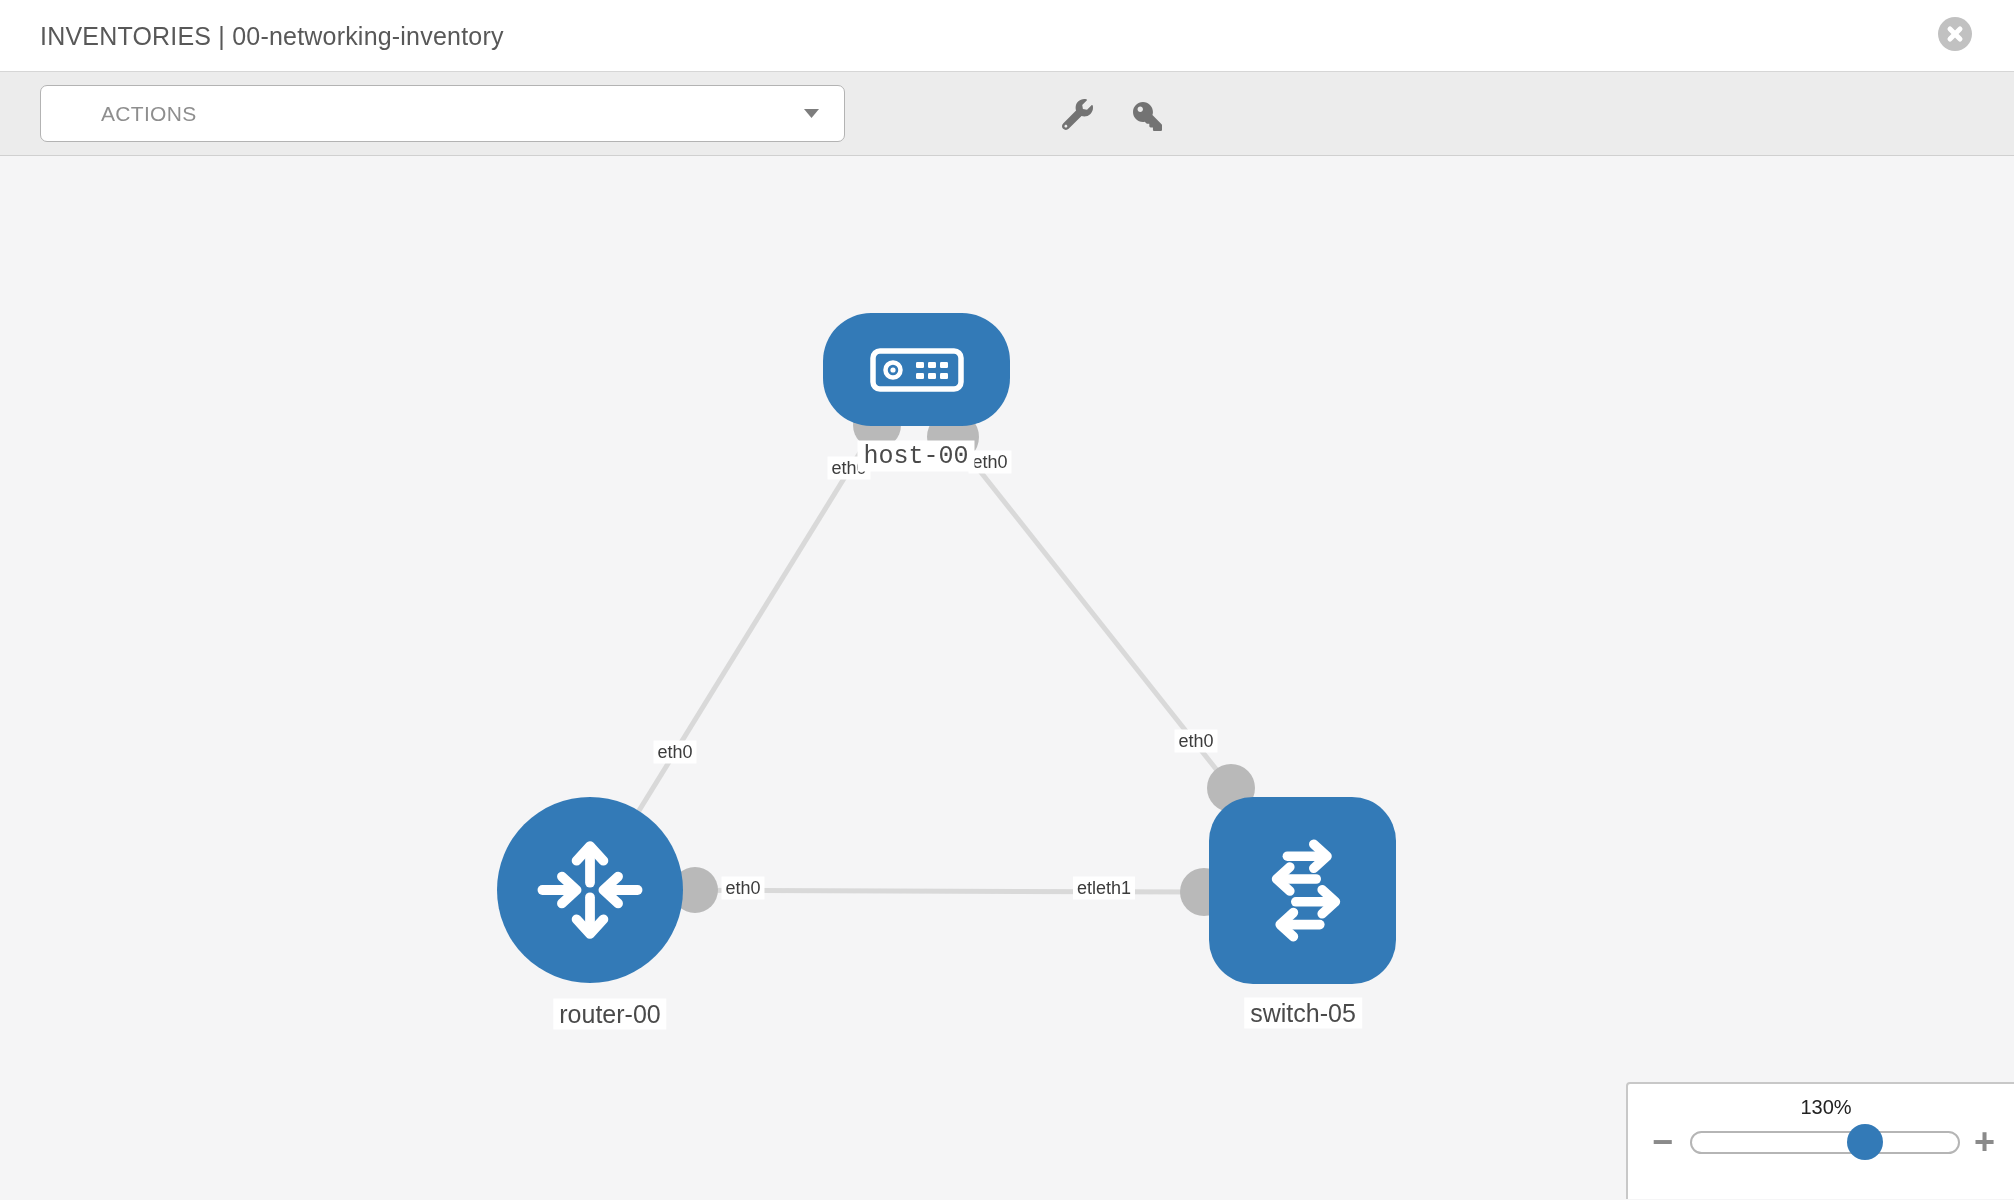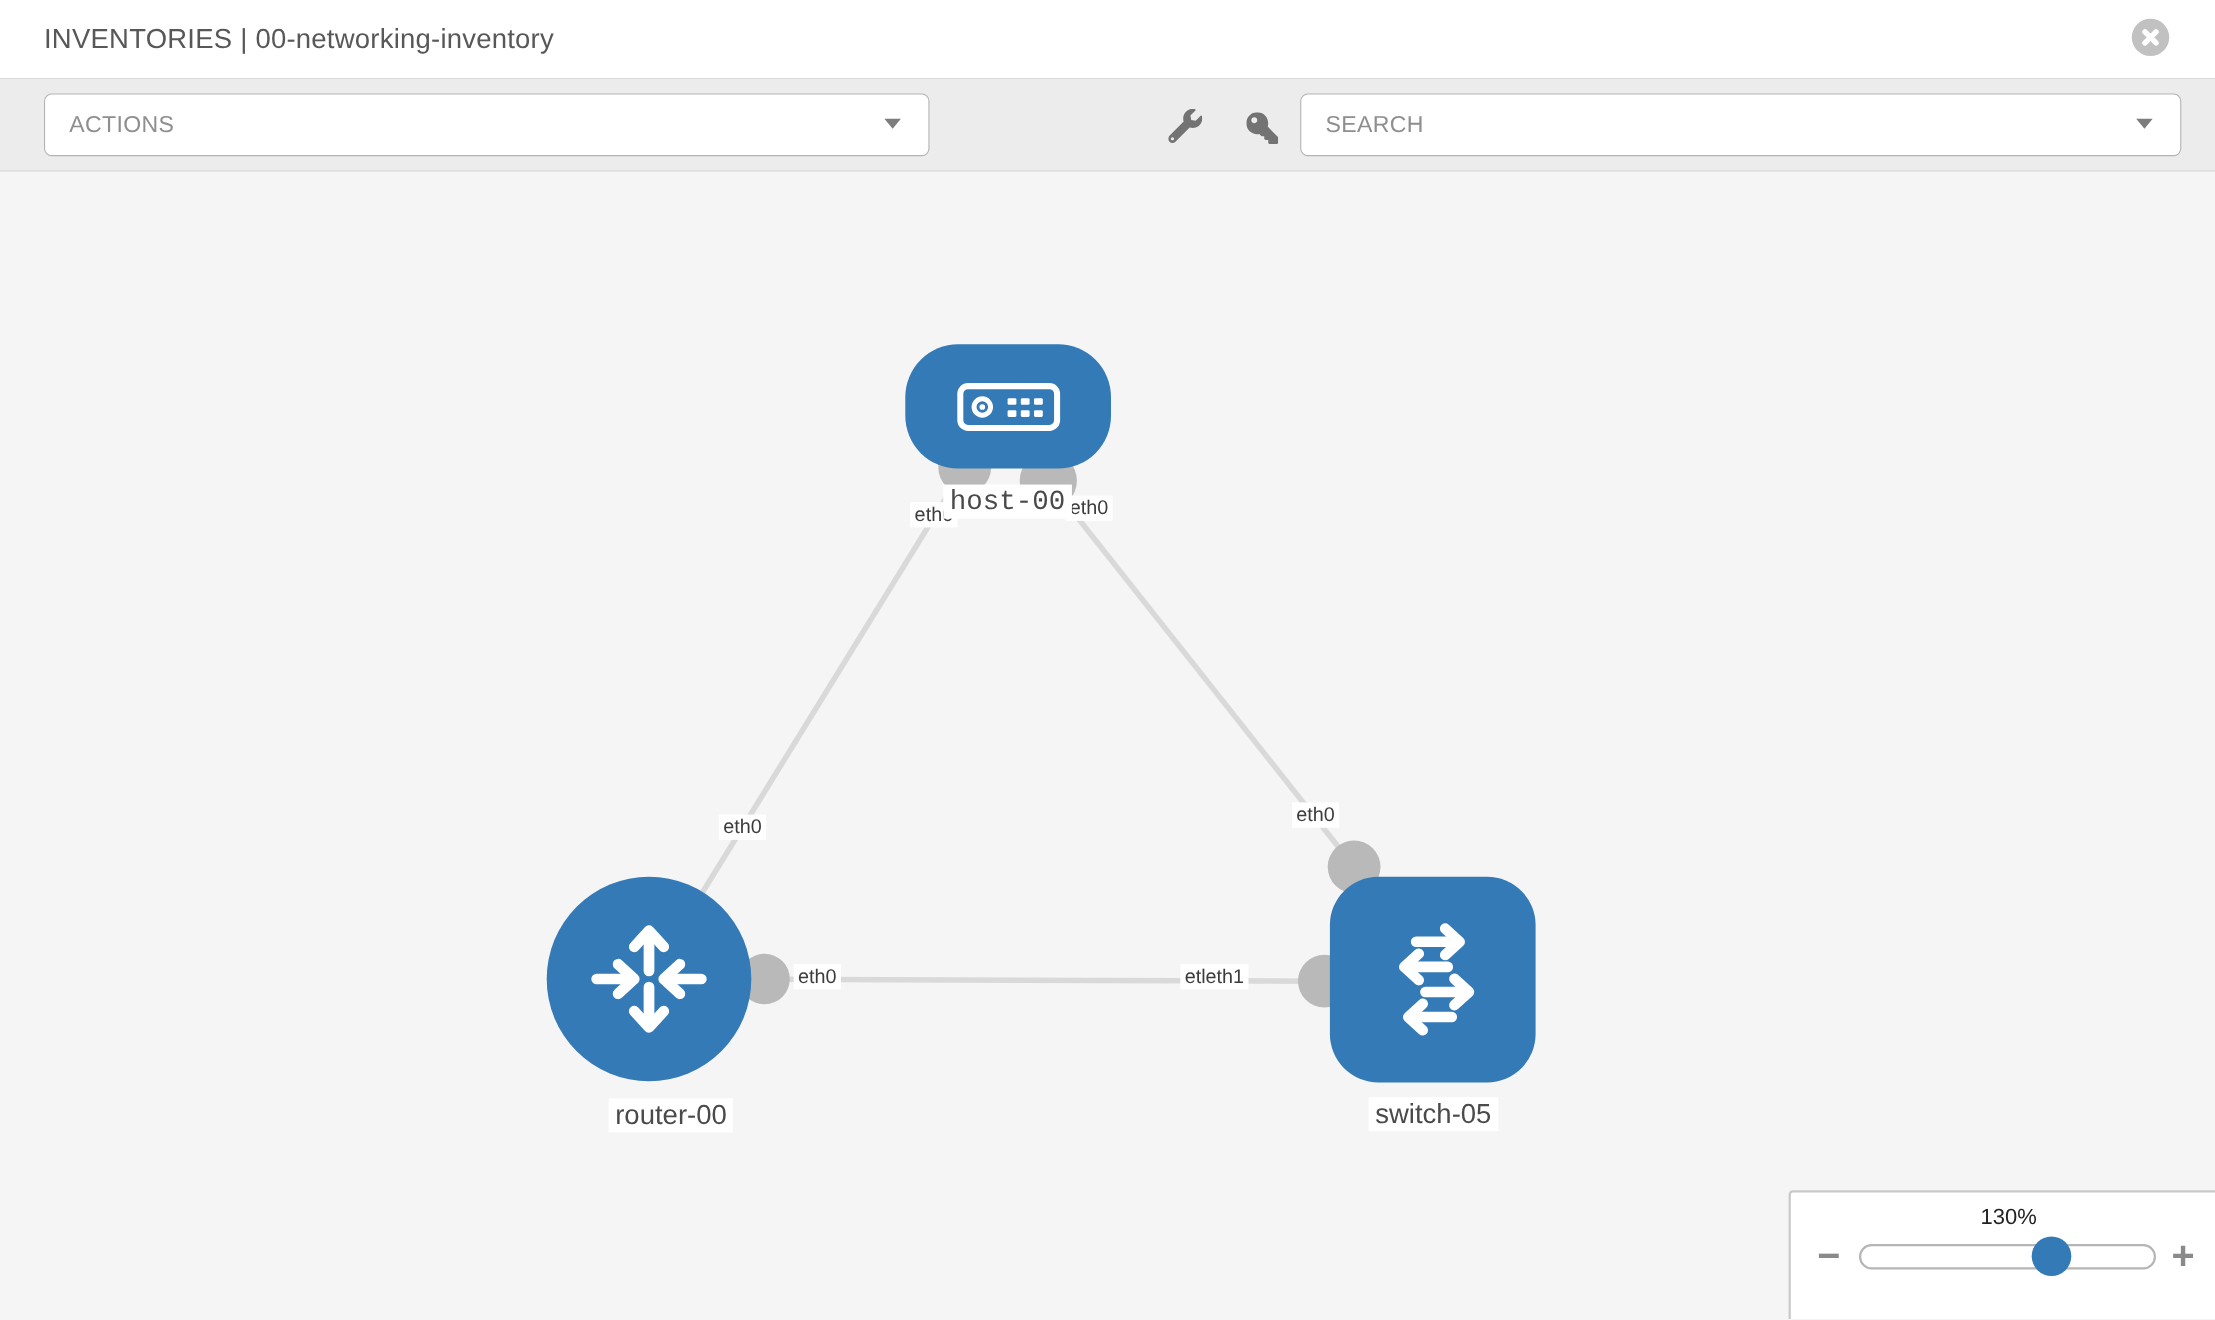--- a/index.html
+++ b/index.html
@@ -13,21 +13,21 @@
     font-size:25px; font-weight:400; color:#585858; letter-spacing:.2px; }
   .close-btn { position:absolute; right:42px; top:17px; width:34px; height:34px;
     border-radius:50%; background:#c1c1c1; display:flex; align-items:center;
     justify-content:center; cursor:pointer; }
 
   
   .toolbar { position:relative; width:100%; height:84px; background:#ececec;
     border-bottom:1px solid #d0d0d0; }
   .select-box { position:absolute; top:13px; height:57px; background:#fff;
     border:1px solid #b3b3b3; border-radius:7px; display:flex; align-items:center; }
-  .select-box .ph { font-size:21px; color:#8e8e8e; padding-left:22px; letter-spacing:.3px; }
+  .select-box .ph { font-size:21px; color:#8e8e8e; padding-left:22px; letter-spacing:.3px;margin-left:38px; }
   .select-box .caret { position:absolute; right:24px; top:50%; transform:translateY(-50%); }
   .actions-box { left:40px; width:805px; }
   .search-box { left:1182px; width:801px; }
   .tool-icon { position:absolute; cursor:pointer; }
   .wrench { left:1062px; top:27px; }
   .key { left:1133px; top:30px; }
 
   
   .canvas { position:relative; width:2014px; height:1043px; background:#f5f5f6; overflow:hidden; }
   .canvas svg.wires { position:absolute; left:0; top:0; z-index:1; }
@@ -96,28 +96,20 @@
   </span>
 
   <span class="tool-icon key">
     <svg width="29" height="29" viewBox="0 0 512 512">
       <g transform="scale(-1,1) translate(-512,0)">
         <path fill="#737373" d="M512 176.001C512 273.203 433.202 352 336 352c-11.22 0-22.19-1.062-32.827-3.069l-24.012 27.014A23.999 23.999 0 0 1 261.223 384H224v40c0 13.255-10.745 24-24 24h-40v40c0 13.255-10.745 24-24 24H24c-13.255 0-24-10.745-24-24v-78.059c0-6.365 2.529-12.47 7.029-16.971l161.802-161.802C163.108 213.814 160 195.271 160 176 160 78.798 238.797.001 335.999 0 433.488-.001 512 78.511 512 176.001zM336 128c0 26.51 21.49 48 48 48s48-21.49 48-48-21.49-48-48-48-48 21.49-48 48z"></path>
       </g>
     </svg>
   </span>
 
-  <div class="select-box search-box">
-    <span class="ph">SEARCH</span>
-    <span class="caret">
-      <svg width="17" height="11" viewBox="0 0 17 11">
-          <polygon points="1,1 16,1 8.5,10" fill="#7d7d7d"></polygon>
-        </svg>
-    </span>
-  </div>
 </div>
 
 <div class="canvas">
 
   <svg class="wires" width="2014" height="1043">
     <line x1="877" y1="269" x2="590" y2="734" stroke="#d9d9d9" stroke-width="5"></line>
     <line x1="953" y1="281" x2="1231" y2="632" stroke="#d9d9d9" stroke-width="5"></line>
     <line x1="590" y1="734" x2="1204" y2="736" stroke="#d9d9d9" stroke-width="5"></line>
     <circle cx="877" cy="269" r="24" fill="#b9b9b9"></circle>
     <circle cx="953" cy="281" r="26" fill="#b9b9b9"></circle>

